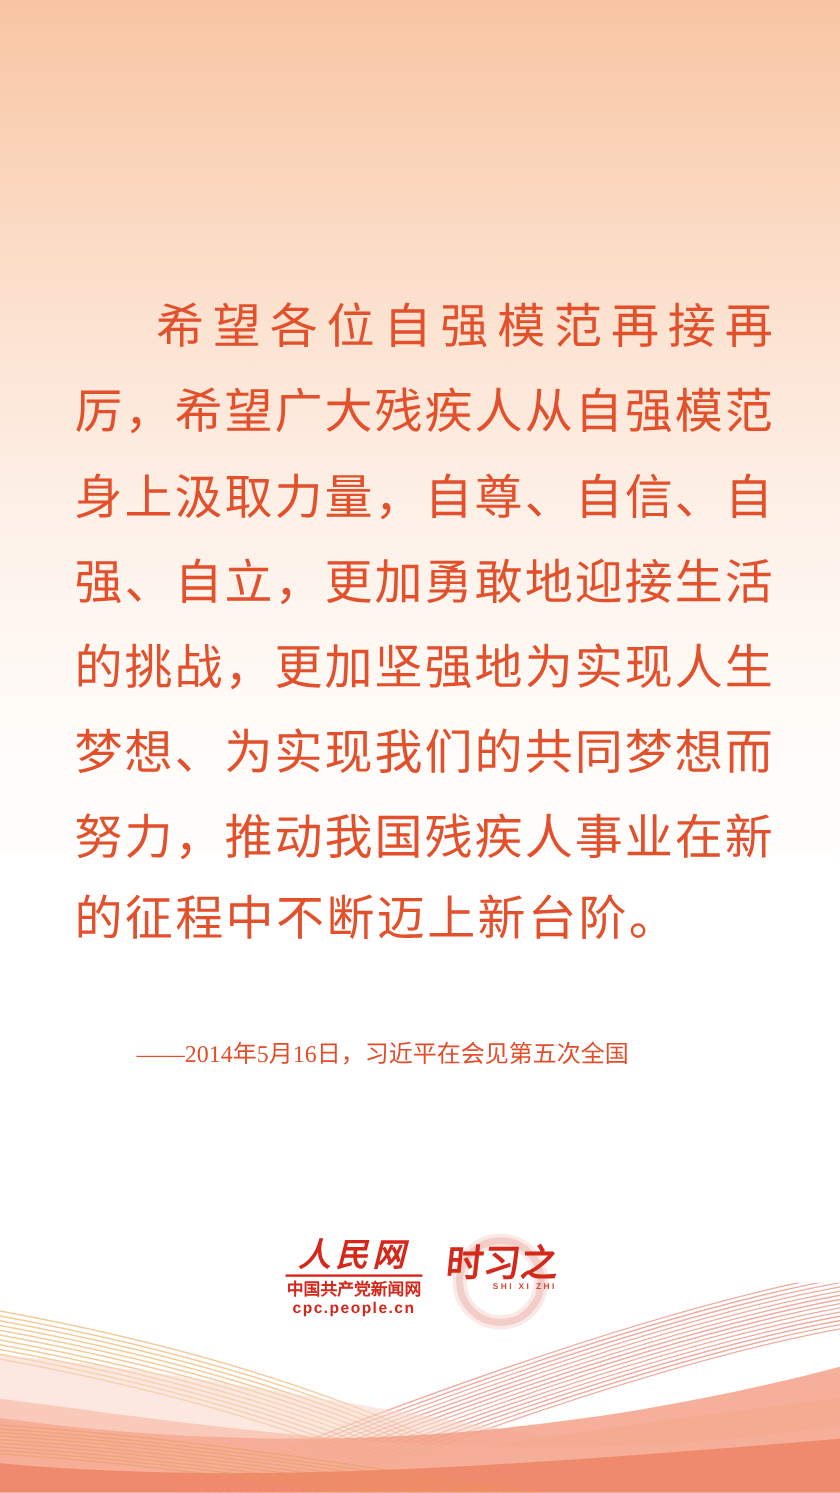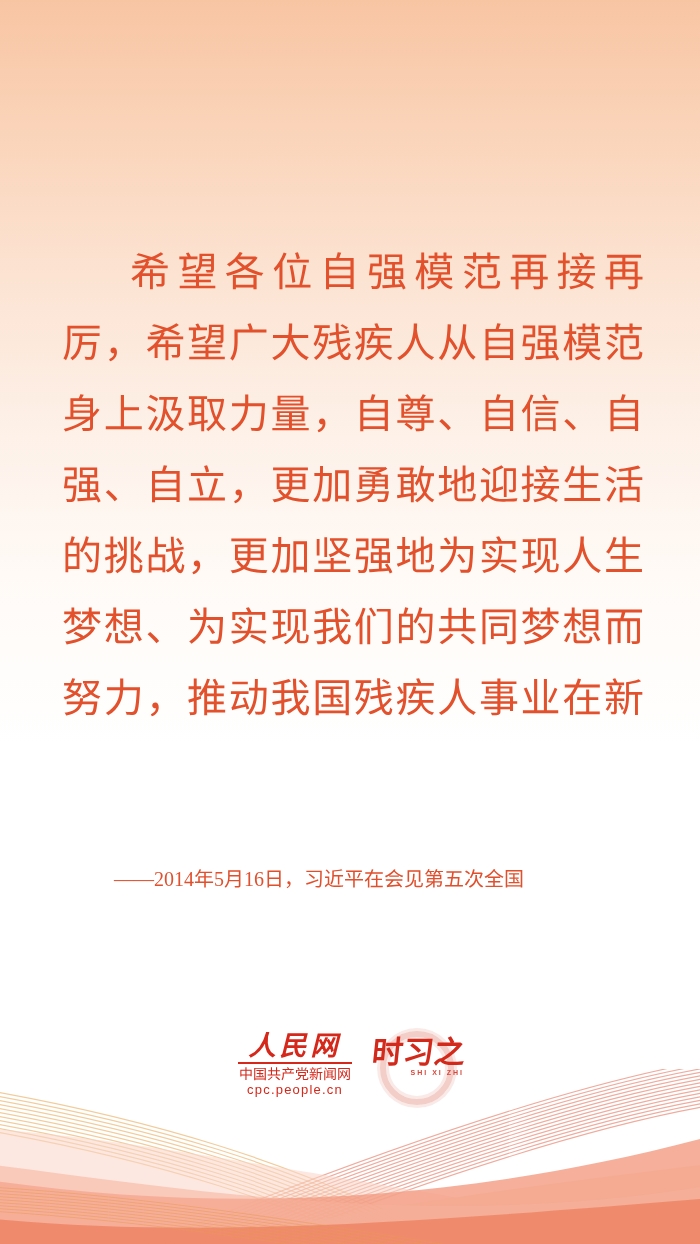--- a/index.html
+++ b/index.html
@@ -19,22 +19,22 @@
   .quote-line.last{display:block;line-height:71px;letter-spacing:2px;text-align:left;}
   
   .attribution{position:absolute;left:64px;top:860px;width:600px;color:#e0502d;}
   .attr-line{font-size:20px;line-height:39px;letter-spacing:0px;white-space:nowrap;}
   .attr-line.indent{padding-left:50px;}
   
   .footer{position:absolute;left:0;top:1020px;width:700px;height:100px;}
   .pmw-logo{position:absolute;left:238px;top:12px;width:114px;text-align:center;color:#d5281b;}
   .pmw-script{font-size:27px;line-height:29px;font-weight:bold;font-style:italic;letter-spacing:4px;}
   .pmw-rule{height:2px;background:#d5281b;margin:1px 0 2px 0;}
-  .pmw-sub{font-family:"Liberation Sans","DejaVu Sans",sans-serif;font-size:14px;line-height:16px;font-weight:normal;white-space:nowrap;}
-  .pmw-domain{font-family:"Liberation Sans","DejaVu Sans",sans-serif;font-size:13px;line-height:15px;font-weight:normal;letter-spacing:1.2px;white-space:nowrap;}
+  .pmw-sub{font-family:"Liberation Sans","DejaVu Sans",sans-serif;font-size:14px;line-height:16px;font-weight:bold;white-space:nowrap;}
+  .pmw-domain{font-family:"Liberation Sans","DejaVu Sans",sans-serif;font-size:13px;line-height:15px;font-weight:bold;letter-spacing:1.2px;white-space:nowrap;}
   .sxz-logo{position:absolute;left:372px;top:17px;width:100px;}
   .sxz-ring{
     position:absolute;left:8px;top:-6px;width:62px;height:62px;border-radius:50%;
     border:6px solid rgba(224,130,116,0.40);
     box-shadow:0 0 0 3px rgba(238,185,175,0.30), inset 0 0 0 3px rgba(238,185,175,0.30);
   }
   .sxz-title{
     position:relative;z-index:2;font-family:"Liberation Sans","DejaVu Sans",sans-serif;
     font-size:31px;line-height:31px;font-weight:900;color:#d3291b;
     transform:skewX(-6deg);white-space:nowrap;
@@ -155,20 +155,21 @@
         <span>我</span>
         <span>国</span>
         <span>残</span>
         <span>疾</span>
         <span>人</span>
         <span>事</span>
         <span>业</span>
         <span>在</span>
         <span>新</span>
       </div>
+    <div class="quote-line last">的征程中不断迈上新台阶。</div>
   </div>
 
   <div class="attribution">
     <div class="attr-line indent">——2014年5月16日，习近平在会见第五次全国</div>
   </div>
 
   <div class="footer">
     <div class="pmw-logo">
       <div class="pmw-script">人民网</div>
       <div class="pmw-rule"></div>

